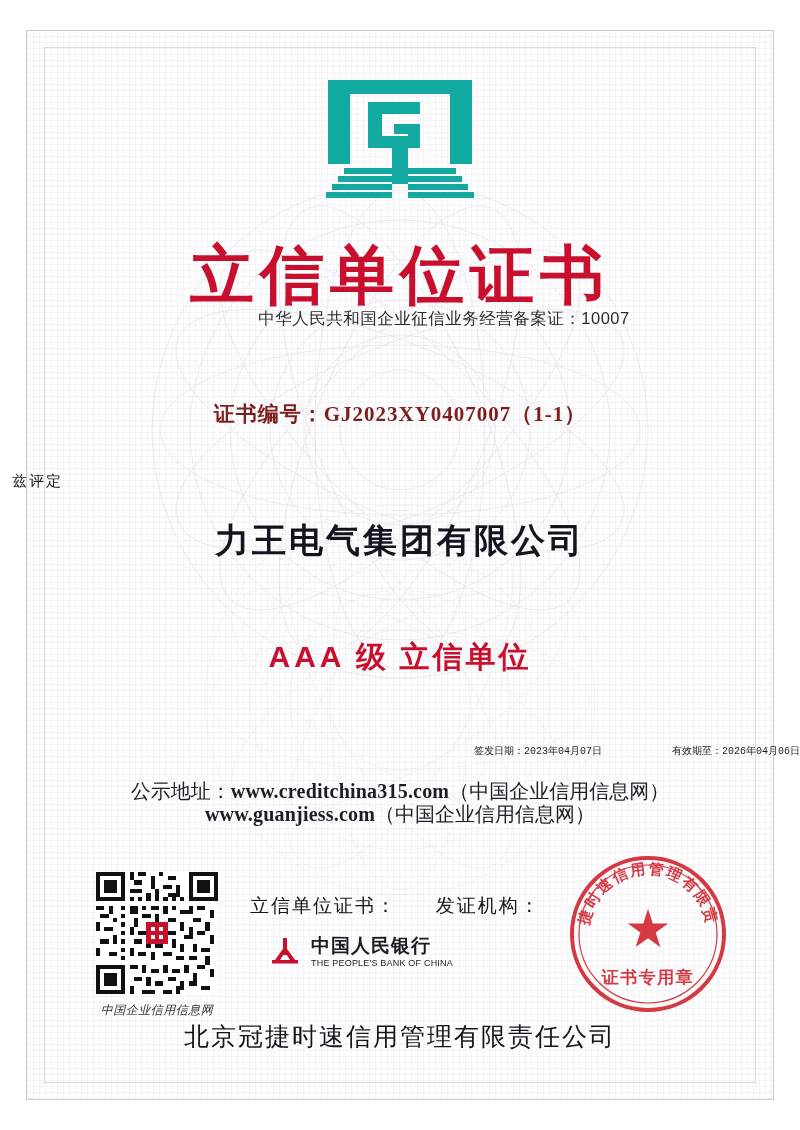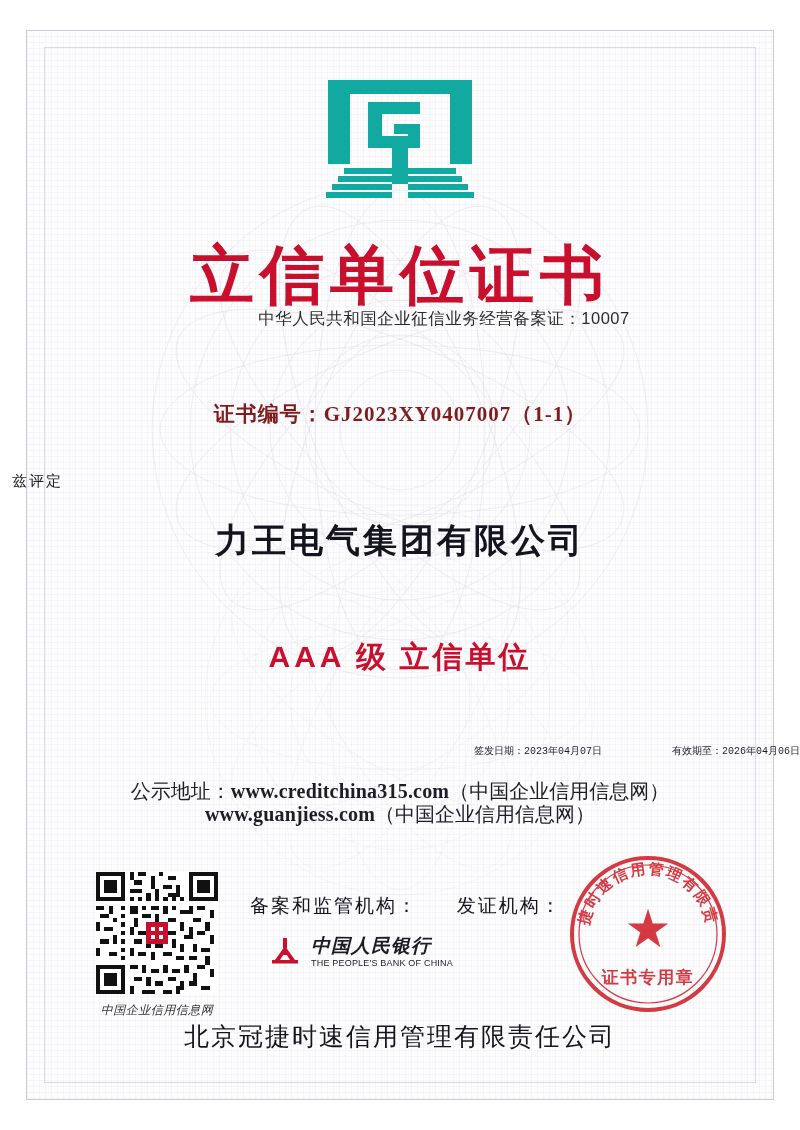--- a/index.html
+++ b/index.html
@@ -241,21 +241,20 @@
     gap: 9px;
   }
   .pboc-texts {
     line-height: 1.1;
   }
   .pboc-cn {
     font-size: 19px;
     font-weight: bold;
     color: #1b1b24;
     letter-spacing: 1px;
-    font-style: italic;
   }
   .pboc-en {
     font-family: "Liberation Sans", "DejaVu Sans", sans-serif;
     font-size: 9px;
     color: #1b1b24;
     letter-spacing: 0.2px;
     margin-top: 2px;
   }
 
   
@@ -518,21 +517,21 @@
           <g fill="#c8102e">
             <rect x="14" y="13" width="1" height="3"></rect>
             <rect x="13" y="14" width="3" height="1"></rect>
           </g>
         </svg>
       </div>
       <div class="qr-caption">中国企业信用信息网</div>
     </div>
 
     <div class="agency-labels">
-      <span class="reg">备案和监管机构：</span>
+      <span class="reg">立信单位证书：</span>
       <span class="iss">发证机构：</span>
     </div>
 
     <div class="pboc">
       <svg width="34" height="34" viewBox="0 0 34 34">
         <g fill="#c8102e">
           <rect x="15" y="3" width="4" height="10"></rect>
           <path d="M17 11 L27 25 L22 25 L17 17 Z"></path>
           <path d="M17 11 L7 25 L12 25 L17 17 Z"></path>
           <rect x="4" y="25" width="26" height="3.5"></rect>

